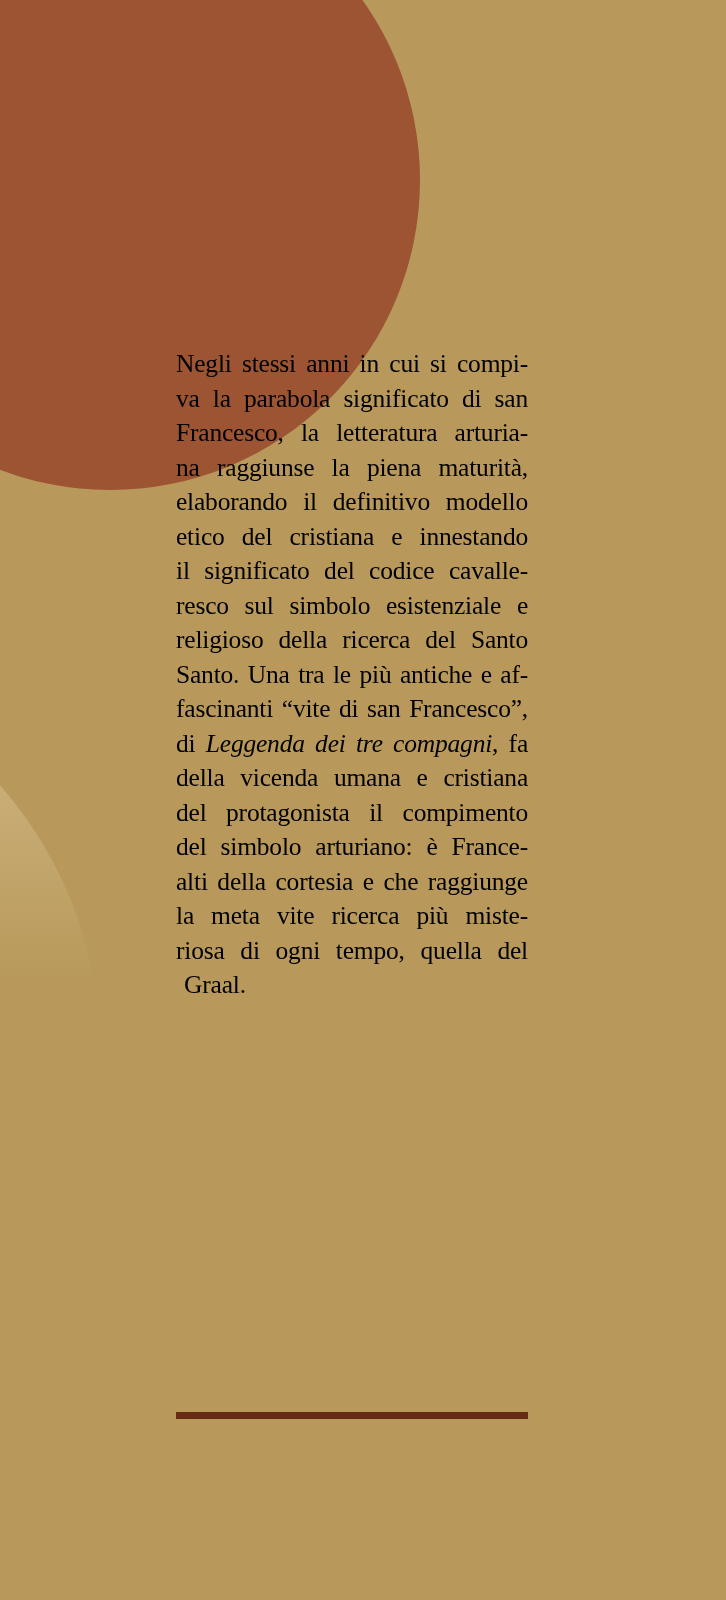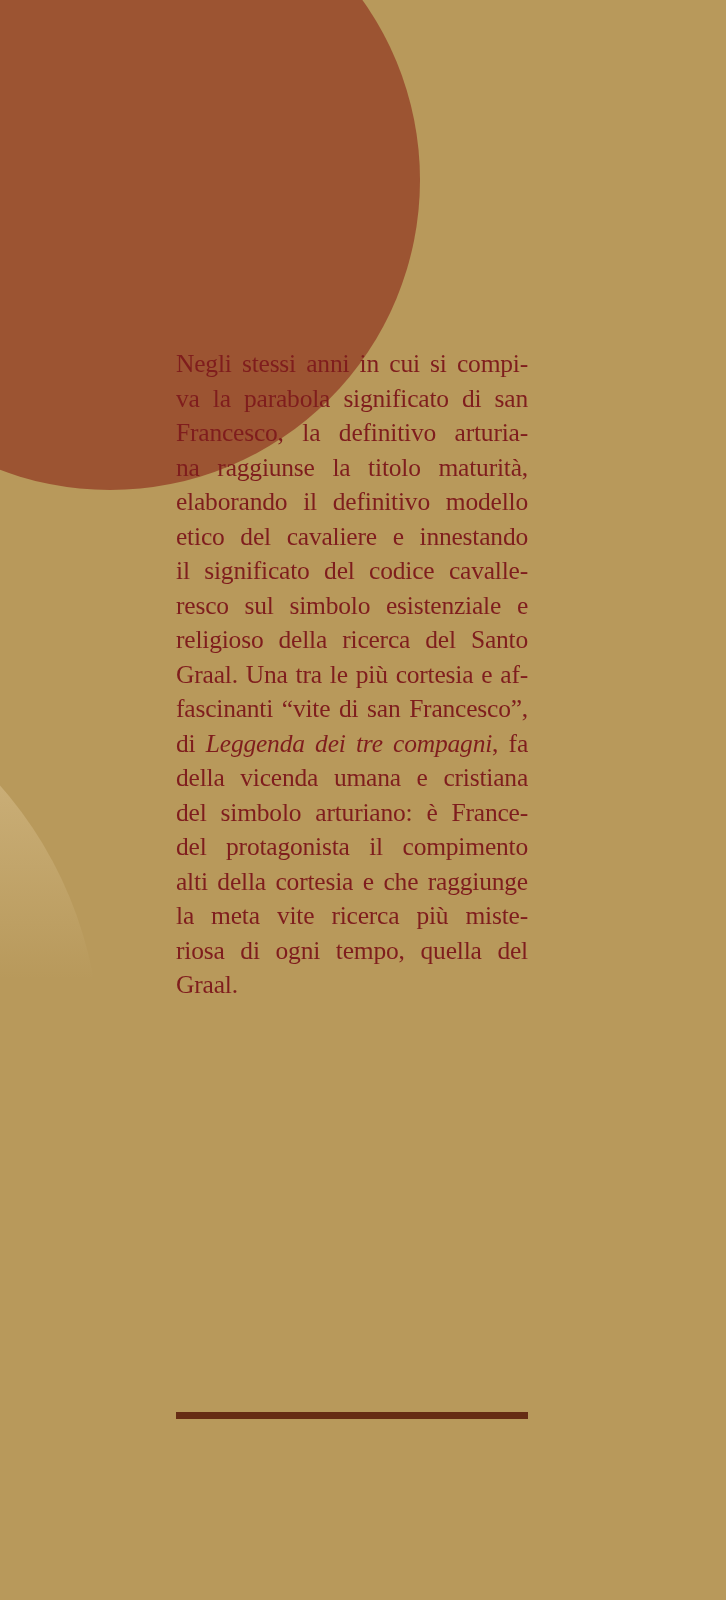--- a/index.html
+++ b/index.html
@@ -34,35 +34,36 @@
       rgba(232, 214, 176, 0.85) 0px,
       rgba(215, 190, 140, 0.6) 120px,
       rgba(184, 153, 91, 0) 330px);
   }
   .body-text {
     position: absolute;
     left: 176px;
     top: 347px;
     width: 352px;
     margin: 0;
-    color: #7f1d1d;
+    color: #000000;
     font-size: 25.5px;
     line-height: 34.5px;
     text-align: justify;
     letter-spacing: -0.2px;
   }
   .body-text .line {
     display: block;
     text-align: justify;
     text-align-last: justify;
     white-space: nowrap;
     height: 34.5px;
   }
   .body-text .line.last {
     text-align-last: left;
+    margin-left: 8px;
   }
   .body-text em {
     font-style: italic;
   }
   .rule {
     position: absolute;
     left: 176px;
     top: 1412px;
     width: 352px;
     height: 7px;
@@ -71,32 +72,32 @@
 </style>
 </head>
 <body>
 
 <div class="red-circle"></div>
 <div class="light-arc"></div>
 
 <p class="body-text">
   <span class="line">Negli stessi anni in cui si compi-</span>
   <span class="line">va la parabola significato di san</span>
-  <span class="line">Francesco, la definitivo arturia-</span>
-  <span class="line">na raggiunse la titolo maturità,</span>
+  <span class="line">Francesco, la letteratura arturia-</span>
+  <span class="line">na raggiunse la piena maturità,</span>
   <span class="line">elaborando il definitivo modello</span>
-  <span class="line">etico del cavaliere e innestando</span>
+  <span class="line">etico del cristiana e innestando</span>
   <span class="line">il significato del codice cavalle-</span>
   <span class="line">resco sul simbolo esistenziale e</span>
   <span class="line">religioso della ricerca del Santo</span>
-  <span class="line">Graal. Una tra le più cortesia e af-</span>
+  <span class="line">Santo. Una tra le più antiche e af-</span>
   <span class="line">fascinanti “vite di san Francesco”,</span>
   <span class="line"><span>di </span><em>Leggenda dei tre compagni</em><span>, fa</span></span>
   <span class="line">della vicenda umana e cristiana</span>
+  <span class="line">del protagonista il compimento</span>
   <span class="line">del simbolo arturiano: è France-</span>
-  <span class="line">del protagonista il compimento</span>
   <span class="line">alti della cortesia e che raggiunge</span>
   <span class="line">la meta vite ricerca più miste-</span>
   <span class="line">riosa di ogni tempo, quella del</span>
   <span class="line last">Graal.</span>
 </p>
 
 <div class="rule"></div>
 
 </body></html>

